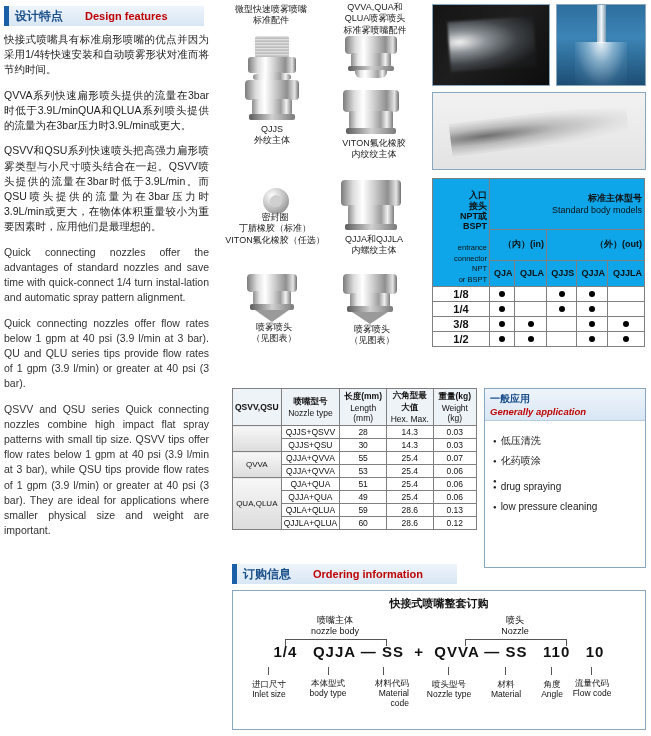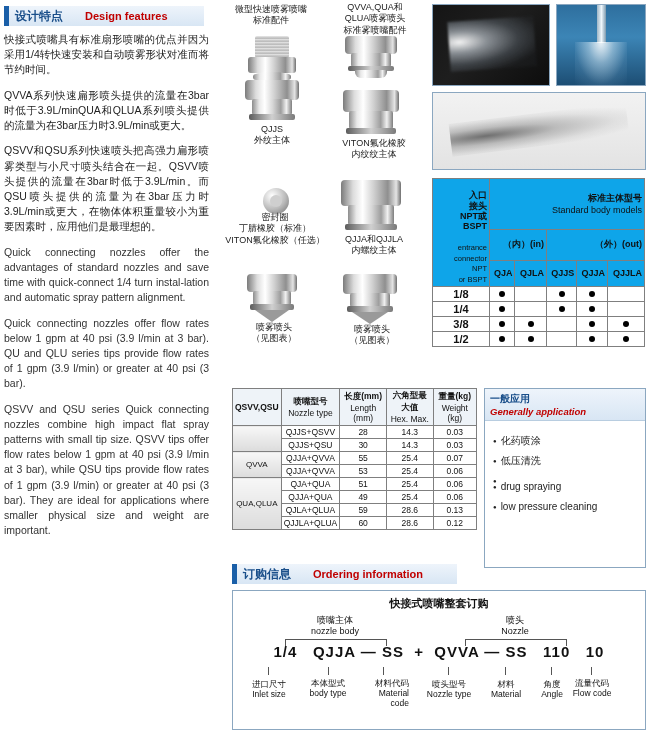--- a/index.html
+++ b/index.html
@@ -305,22 +305,22 @@
     </tr>
   </tbody>
     </table>
 
   <div class="gen-box">
     <div class="gen-hd">
       <span>一般应用</span>
       <span class="en">Generally application</span>
     </div>
     <div class="gen-list">
+      <div>低压清洗</div>
       <div>化药喷涂</div>
-      <div>低压清洗</div>
       <div style="height:6px;"></div>
       <div>drug spraying</div>
       <div>low pressure cleaning</div>
     </div>
   </div>
 
   <div class="sec-bar" style="left:232px;top:564px;width:225px;height:20px;">
     <span class="cn">订购信息</span>
     <span class="en">Ordering information</span>
   </div>

